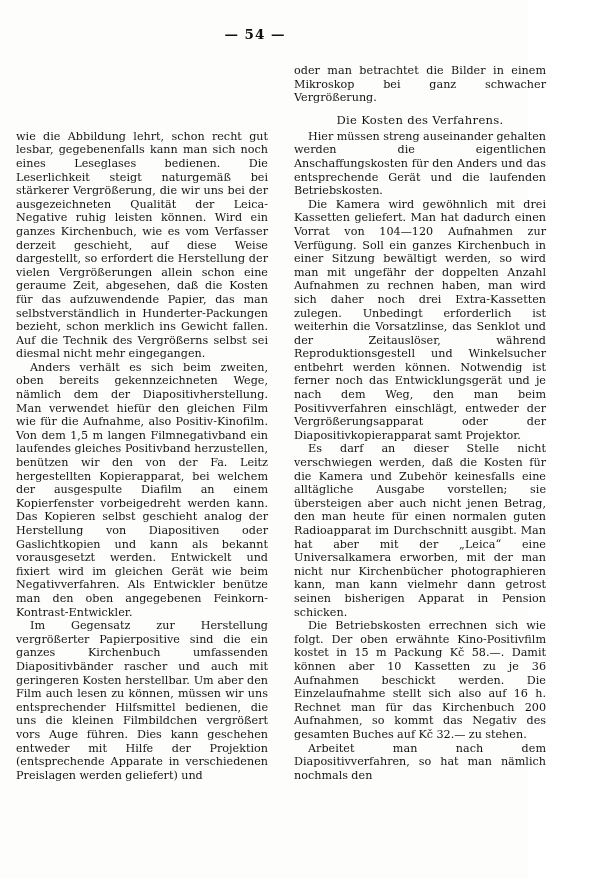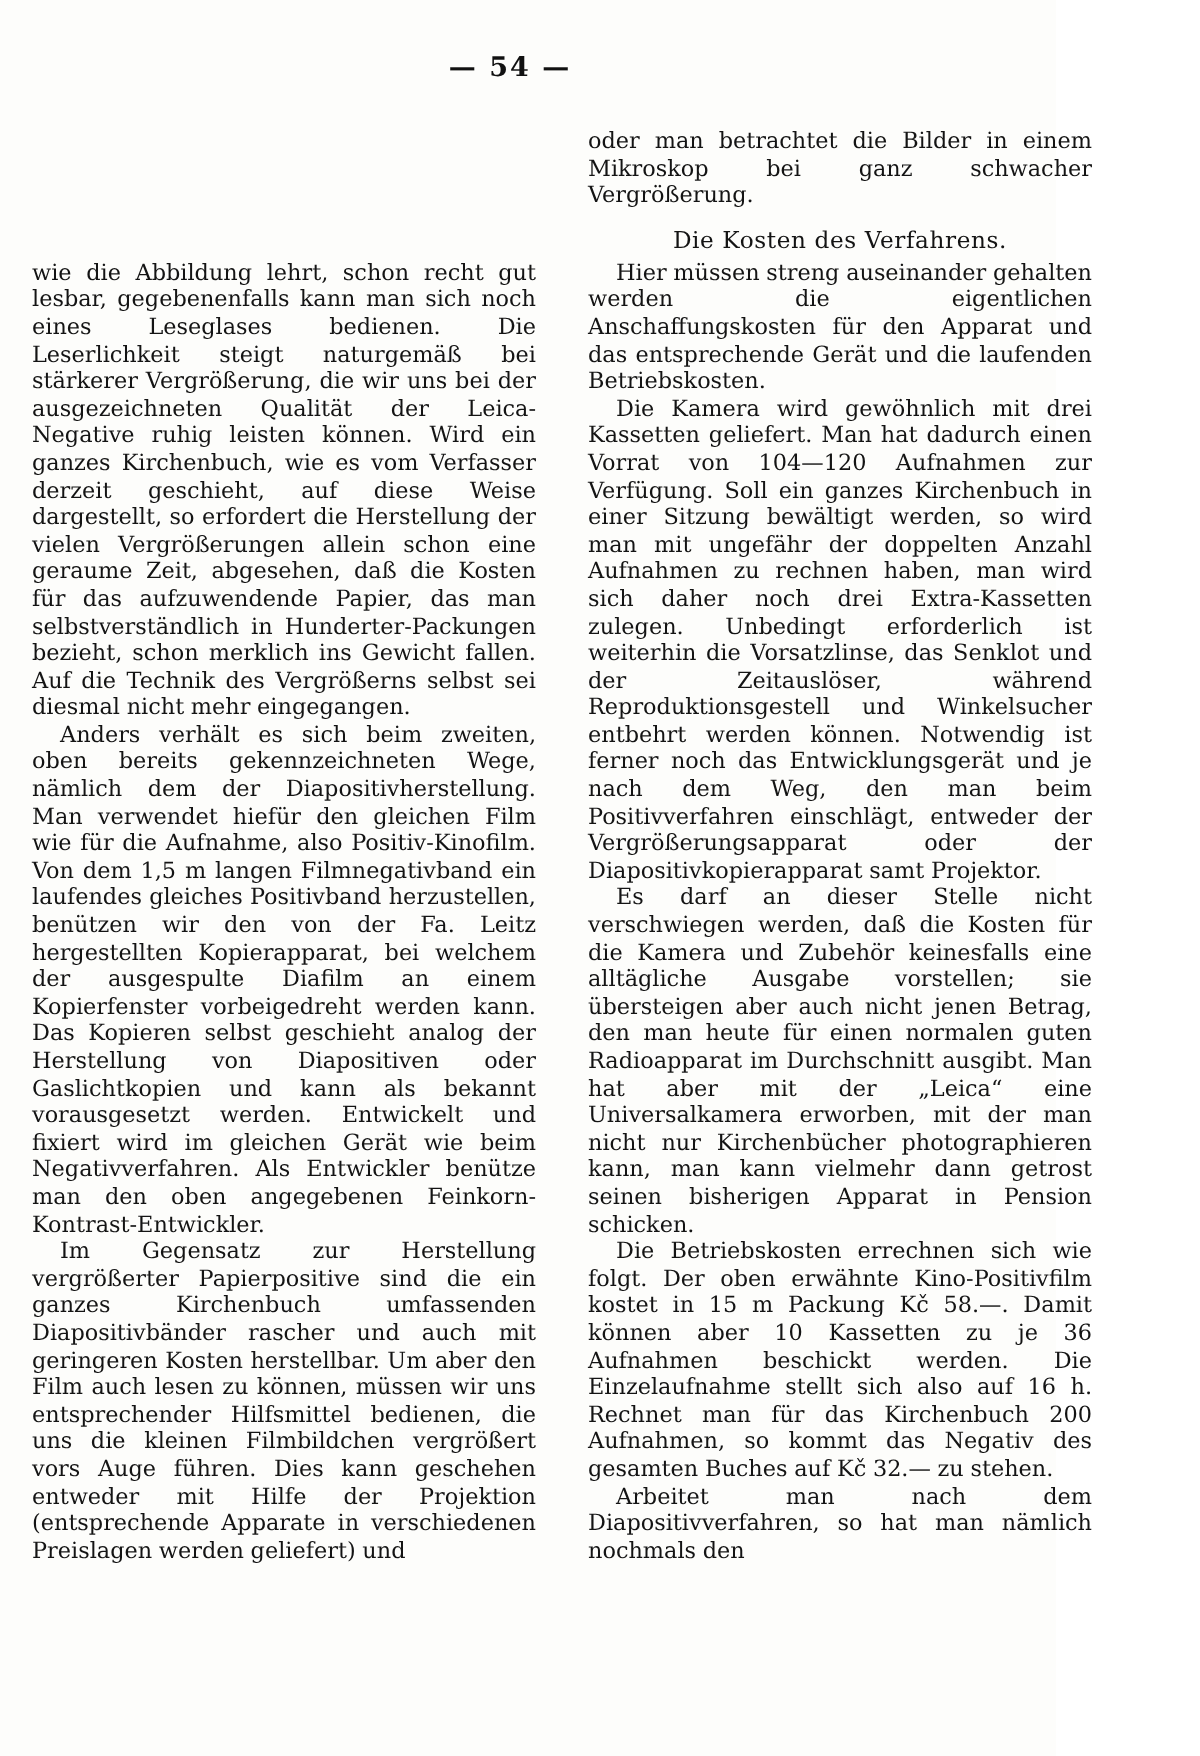--- a/index.html
+++ b/index.html
@@ -78,21 +78,21 @@
 
     <div class="col">
       <p>wie die Abbildung lehrt, schon recht gut lesbar, gegebenenfalls kann man sich noch eines Leseglases bedienen. Die Leserlichkeit steigt naturgemäß bei stärkerer Vergrößerung, die wir uns bei der ausgezeichneten Qualität der Leica-Negative ruhig leisten können. Wird ein ganzes Kirchenbuch, wie es vom Verfasser derzeit geschieht, auf diese Weise dargestellt, so erfordert die Herstellung der vielen Vergrößerungen allein schon eine geraume Zeit, abgesehen, daß die Kosten für das aufzuwendende Papier, das man selbstverständlich in Hunderter-Packungen bezieht, schon merklich ins Gewicht fallen. Auf die Technik des Vergrößerns selbst sei diesmal nicht mehr eingegangen.</p>
       <p class="indent">Anders verhält es sich beim zweiten, oben bereits gekennzeichneten Wege, nämlich dem der Diapositivherstellung. Man verwendet hiefür den gleichen Film wie für die Aufnahme, also Positiv-Kinofilm. Von dem 1,5 m langen Filmnegativband ein laufendes gleiches Positivband herzustellen, benützen wir den von der Fa. Leitz hergestellten Kopierapparat, bei welchem der ausgespulte Diafilm an einem Kopierfenster vorbeigedreht werden kann. Das Kopieren selbst geschieht analog der Herstellung von Diapositiven oder Gaslichtkopien und kann als bekannt vorausgesetzt werden. Entwickelt und fixiert wird im gleichen Gerät wie beim Negativverfahren. Als Entwickler benütze man den oben angegebenen Feinkorn-Kontrast-Entwickler.</p>
       <p class="indent">Im Gegensatz zur Herstellung vergrößerter Papierpositive sind die ein ganzes Kirchenbuch umfassenden Diapositivbänder rascher und auch mit geringeren Kosten herstellbar. Um aber den Film auch lesen zu können, müssen wir uns entsprechender Hilfsmittel bedienen, die uns die kleinen Filmbildchen vergrößert vors Auge führen. Dies kann geschehen entweder mit Hilfe der Projektion (entsprechende Apparate in verschiedenen Preislagen werden geliefert) und</p>
     </div>
 
     <div class="col">
       <p>oder man betrachtet die Bilder in einem Mikroskop bei ganz schwacher Vergrößerung.</p>
       <h2 class="section-title">Die Kosten des Verfahrens.</h2>
-      <p class="indent">Hier müssen streng auseinander gehalten werden die eigentlichen Anschaffungskosten für den Apparat und das entsprechende Gerät und die laufenden Betriebskosten.</p>
+      <p class="indent">Hier müssen streng auseinander gehalten werden die eigentlichen Anschaffungskosten für den Anders und das entsprechende Gerät und die laufenden Betriebskosten.</p>
       <p class="indent">Die Kamera wird gewöhnlich mit drei Kassetten geliefert. Man hat dadurch einen Vorrat von 104—120 Aufnahmen zur Verfügung. Soll ein ganzes Kirchenbuch in einer Sitzung bewältigt werden, so wird man mit ungefähr der doppelten Anzahl Aufnahmen zu rechnen haben, man wird sich daher noch drei Extra-Kassetten zulegen. Unbedingt erforderlich ist weiterhin die Vorsatzlinse, das Senklot und der Zeitauslöser, während Reproduktionsgestell und Winkelsucher entbehrt werden können. Notwendig ist ferner noch das Entwicklungsgerät und je nach dem Weg, den man beim Positivverfahren einschlägt, entweder der Vergrößerungsapparat oder der Diapositivkopierapparat samt Projektor.</p>
       <p class="indent">Es darf an dieser Stelle nicht verschwiegen werden, daß die Kosten für die Kamera und Zubehör keinesfalls eine alltägliche Ausgabe vorstellen; sie übersteigen aber auch nicht jenen Betrag, den man heute für einen normalen guten Radioapparat im Durchschnitt ausgibt. Man hat aber mit der „Leica“ eine Universalkamera erworben, mit der man nicht nur Kirchenbücher photographieren kann, man kann vielmehr dann getrost seinen bisherigen Apparat in Pension schicken.</p>
       <p class="indent">Die Betriebskosten errechnen sich wie folgt. Der oben erwähnte Kino-Positivfilm kostet in 15 m Packung Kč 58.—. Damit können aber 10 Kassetten zu je 36 Aufnahmen beschickt werden. Die Einzelaufnahme stellt sich also auf 16 h. Rechnet man für das Kirchenbuch 200 Aufnahmen, so kommt das Negativ des gesamten Buches auf Kč 32.— zu stehen.</p>
       <p class="indent">Arbeitet man nach dem Diapositivverfahren, so hat man nämlich nochmals den</p>
     </div>
 
   </div>
 </div>
 
 </body></html>

